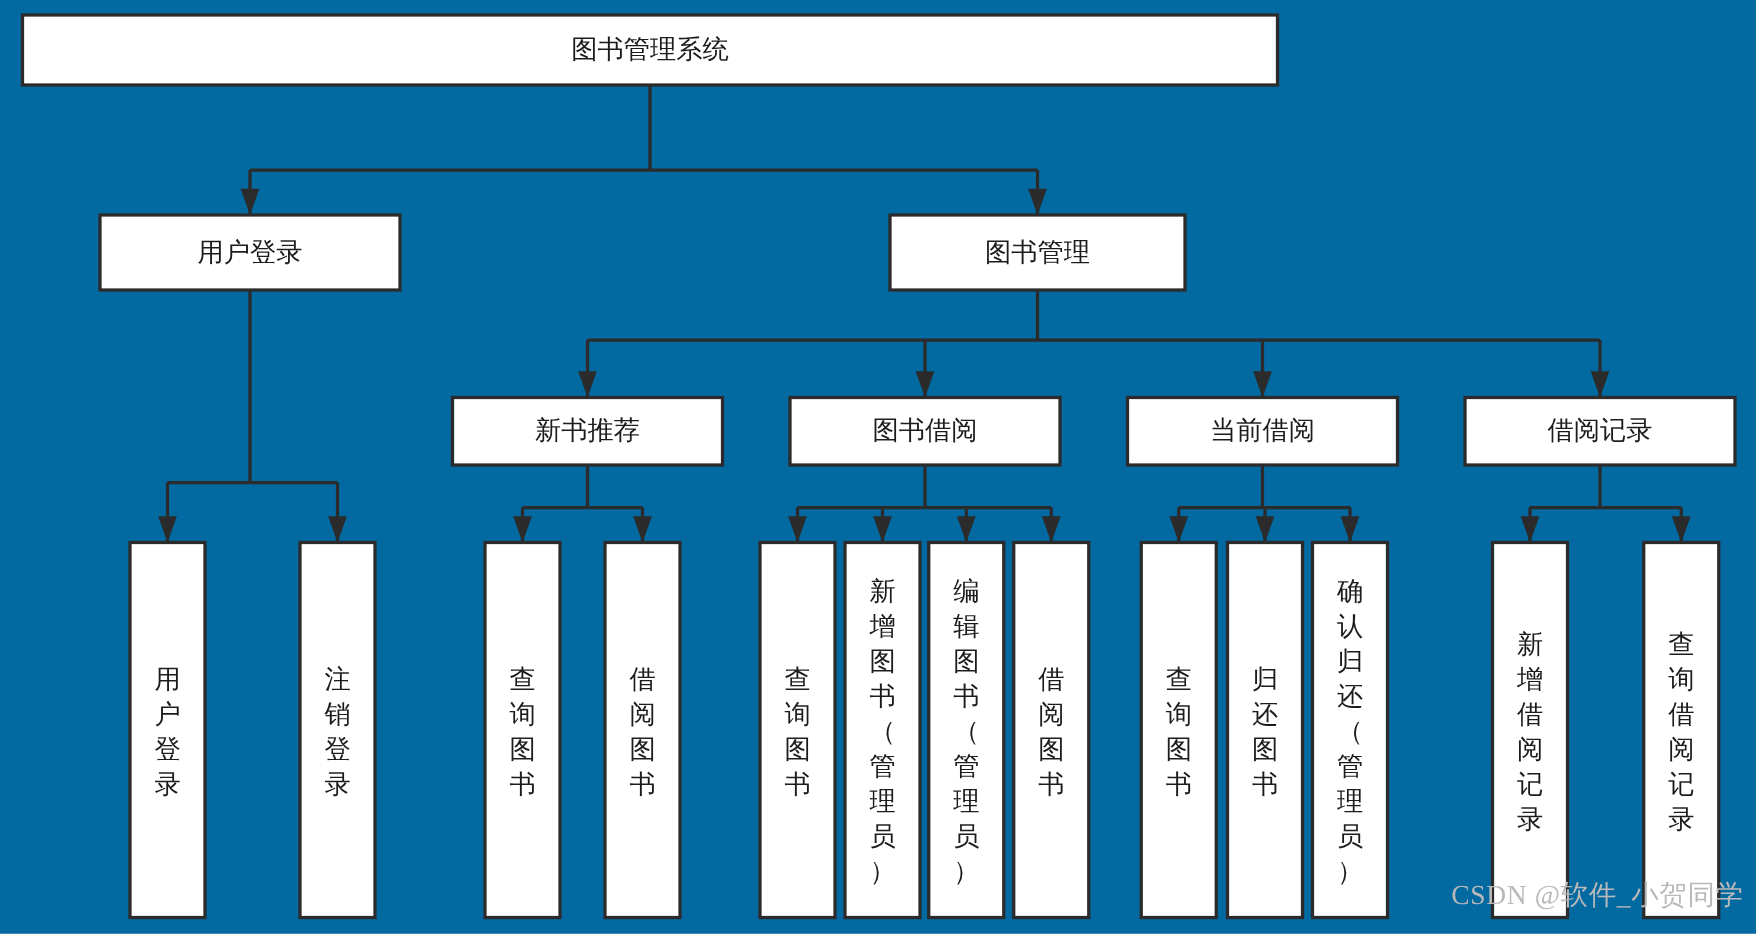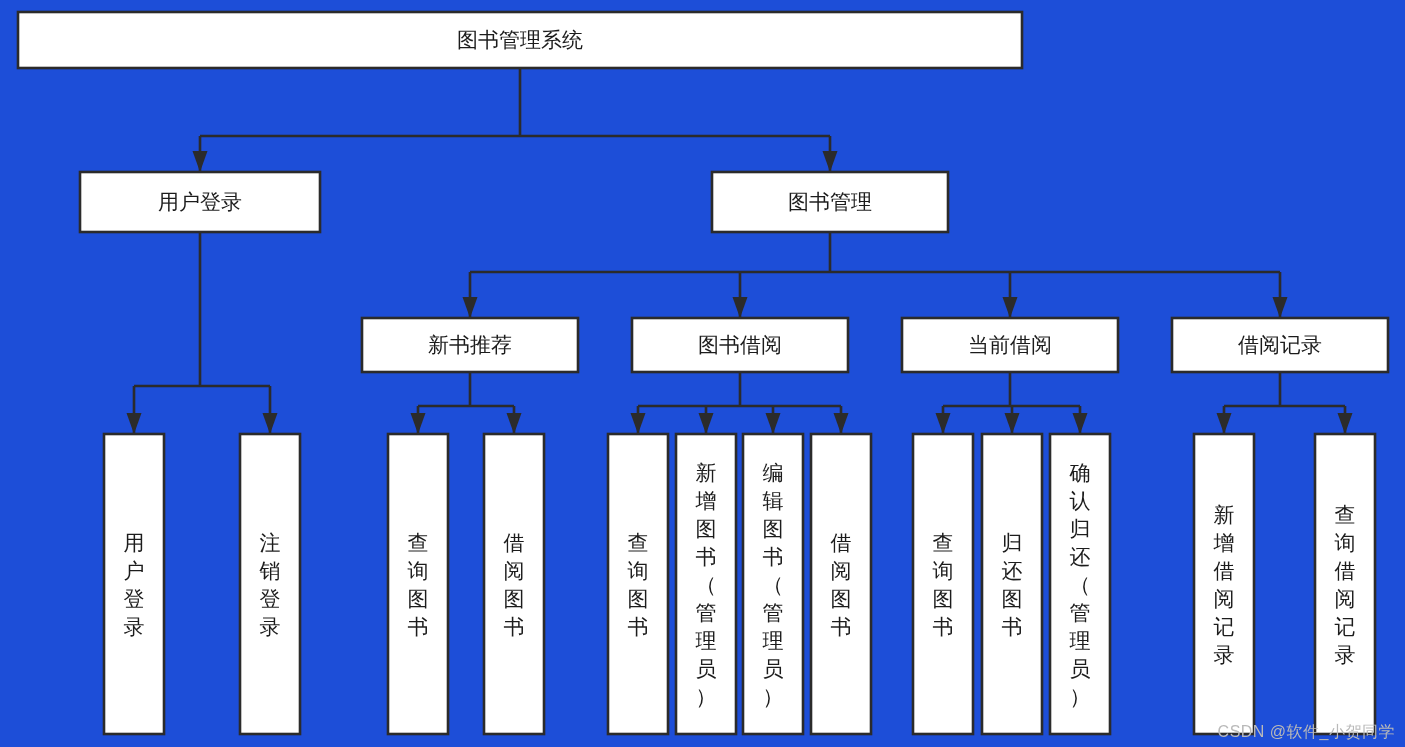--- a/index.html
+++ b/index.html
@@ -10,21 +10,21 @@
   body {
     width: 1405px;
     height: 747px;
     font-family: "Liberation Sans", "DejaVu Sans", sans-serif;
     overflow: hidden;
   }
   #diagram-root {
     position: relative;
     width: 1405px;
     height: 747px;
-    background: #1d4ed8;
+    background: #0369a1;
   }
   svg#flow {
     position: absolute;
     left: 0;
     top: 0;
     width: 1405px;
     height: 747px;
     display: block;
   }
   .node-rect {
@@ -53,23 +53,23 @@
   .node-label-v {
     font-family: "Liberation Sans", "DejaVu Sans", sans-serif;
     font-size: 21px;
     fill: #1c1c1c;
     text-anchor: middle;
     white-space: pre;
   }
   .watermark {
     position: absolute;
     right: 10px;
-    bottom: 4px;
-    font-family: Liberation Sans, sans-serif;
-    font-size: 16px;
+    bottom: 16px;
+    font-family: Liberation Serif, serif;
+    font-size: 22px;
     color: #b9b9b9;
     letter-spacing: 0.5px;
     user-select: none;
     pointer-events: none;
     white-space: nowrap;
   }
 </style>
 </head>
 <body>
 

